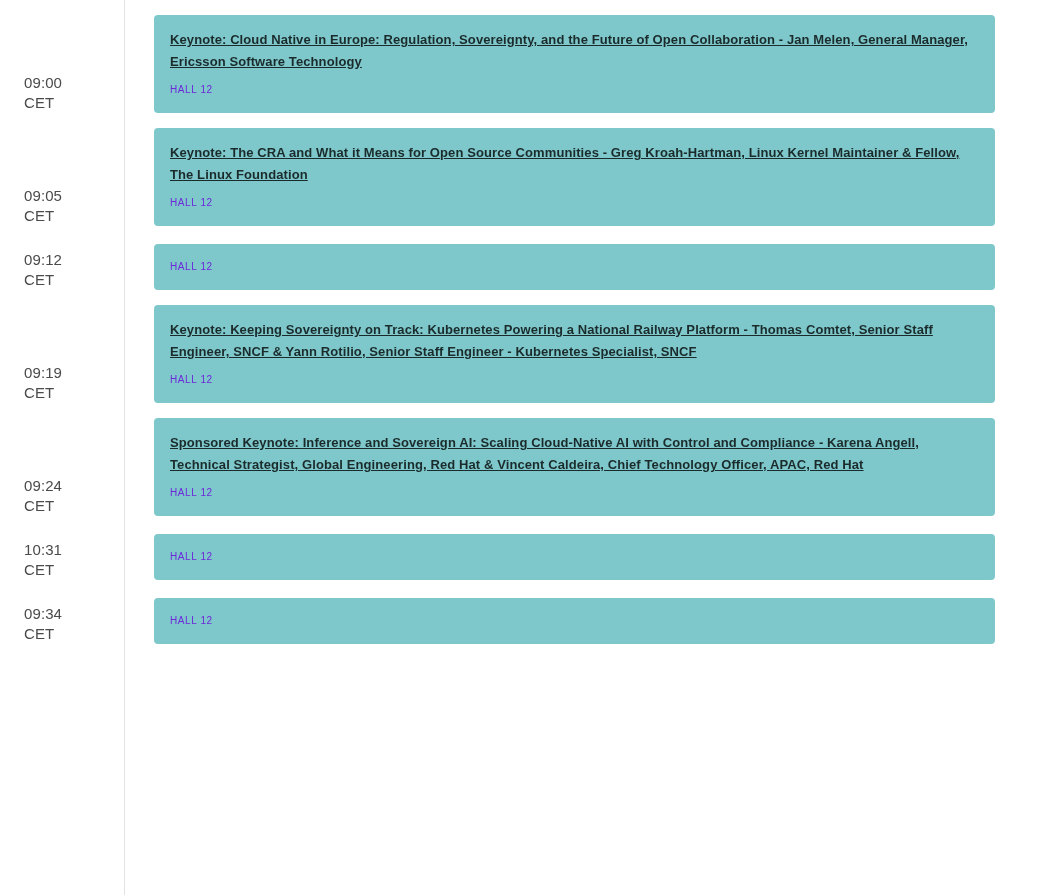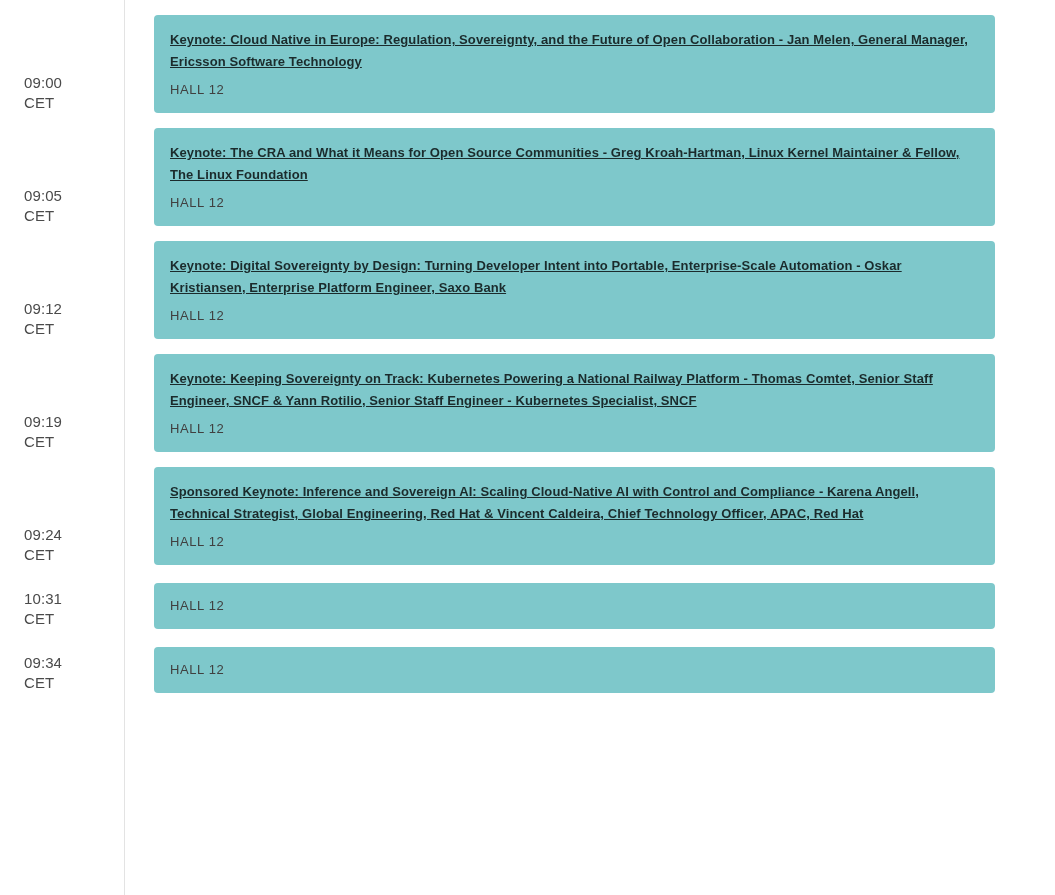--- a/index.html
+++ b/index.html
@@ -58,22 +58,22 @@
   .session-title {
     color: #1b2b2c;
     font-size: 13px;
     line-height: 22px;
     font-weight: bold;
     margin: 0 0 8px 0;
     letter-spacing: 0.1px;
     text-decoration: underline;
   }
   .session-location {
-    color: #404040;
-    font-size: 13px;
+    color: #6d28d9;
+    font-size: 10px;
     line-height: 18px;
     letter-spacing: 0.6px;
     margin: 0;
   }
 </style>
 </head>
 <body>
 
 <div class="schedule">
   <div class="timeline-rule"></div>
@@ -105,21 +105,20 @@
       </div>
     </div>
 
     <div class="session-row">
       <div class="time-cell">
         <span class="time-start">09:12</span>
         <span class="time-zone">CET</span>
       </div>
       <div class="card-cell">
         <div class="session-card">
-          <p class="session-title">Keynote: Digital Sovereignty by Design: Turning Developer Intent into Portable, Enterprise-Scale Automation - Oskar Kristiansen, Enterprise Platform Engineer, Saxo Bank</p>
           <p class="session-location">HALL 12</p>
         </div>
       </div>
     </div>
 
     <div class="session-row">
       <div class="time-cell">
         <span class="time-start">09:19</span>
         <span class="time-zone">CET</span>
       </div>

